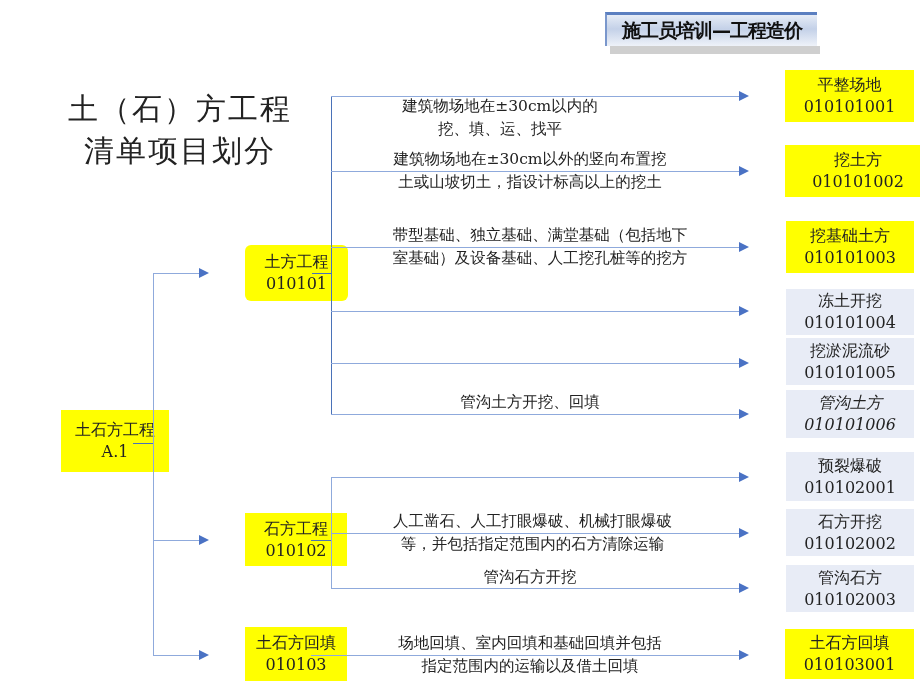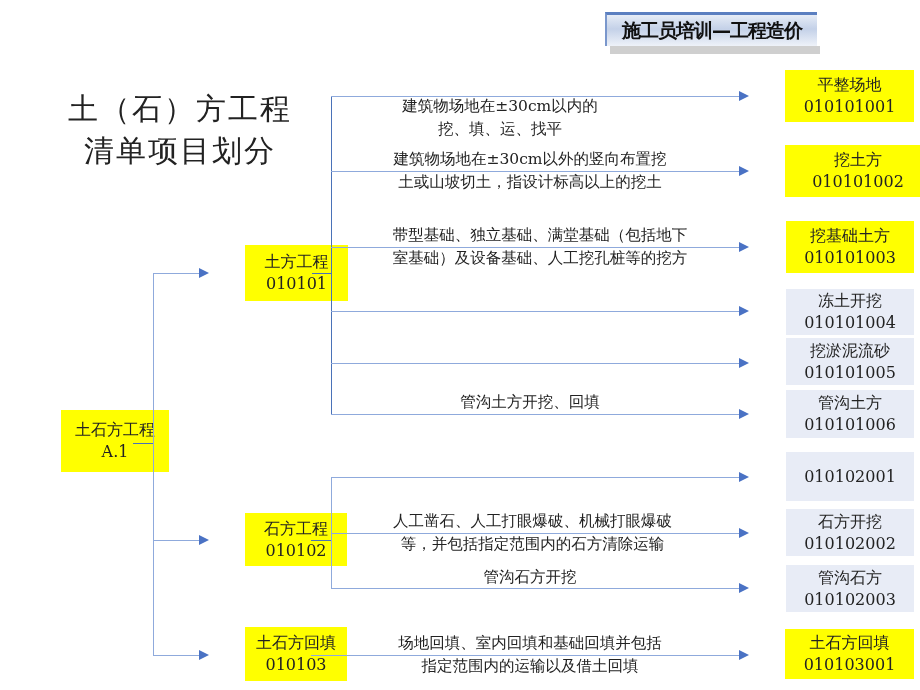--- a/index.html
+++ b/index.html
@@ -43,21 +43,21 @@
 <div class="hl dark" style="left:133px;top:443px;width:20px;"></div>
 <div class="vl" style="left:153px;top:273px;height:383px;"></div>
 
 <div class="hl" style="left:153px;top:273px;width:46px;"></div>
 <div class="arrow" style="left:199px;top:268px;"></div>
 <div class="hl" style="left:153px;top:540px;width:46px;"></div>
 <div class="arrow" style="left:199px;top:535px;"></div>
 <div class="hl" style="left:153px;top:655px;width:46px;"></div>
 <div class="arrow" style="left:199px;top:650px;"></div>
 
-<div class="box yellow" style="left:209px;top:245px;width:103px;height:56px;">
+<div class="box yellow" style="left:209px;top:245px;width:103px;height:56px;border-radius:6px;">
   <div>土方工程</div>
   <div>010101</div>
 </div>
 <div class="box yellow" style="left:209px;top:513px;width:102px;height:53px;">
   <div>石方工程</div>
   <div>010102</div>
 </div>
 <div class="box yellow" style="left:209px;top:627px;width:102px;height:54px;">
   <div>土石方回填</div>
   <div>010103</div>
@@ -133,25 +133,26 @@
   <div>010101003</div>
 </div>
 <div class="box grey" style="left:750px;top:289px;width:128px;height:46px;">
   <div>冻土开挖</div>
   <div>010101004</div>
 </div>
 <div class="box grey" style="left:750px;top:338px;width:128px;height:47px;">
   <div>挖淤泥流砂</div>
   <div>010101005</div>
 </div>
-<div class="box grey" style="left:750px;top:390px;width:128px;height:48px;">
+<div class="box grey" style="left:750px;top:390px;width:128px;height:48px;font-style:italic;">
   <div>管沟土方</div>
   <div>010101006</div>
 </div>
 <div class="box grey" style="left:750px;top:452px;width:128px;height:49px;">
+  <div>预裂爆破</div>
   <div>010102001</div>
 </div>
 <div class="box grey" style="left:750px;top:509px;width:128px;height:47px;">
   <div>石方开挖</div>
   <div>010102002</div>
 </div>
 <div class="box grey" style="left:750px;top:565px;width:128px;height:47px;">
   <div>管沟石方</div>
   <div>010102003</div>
 </div>

